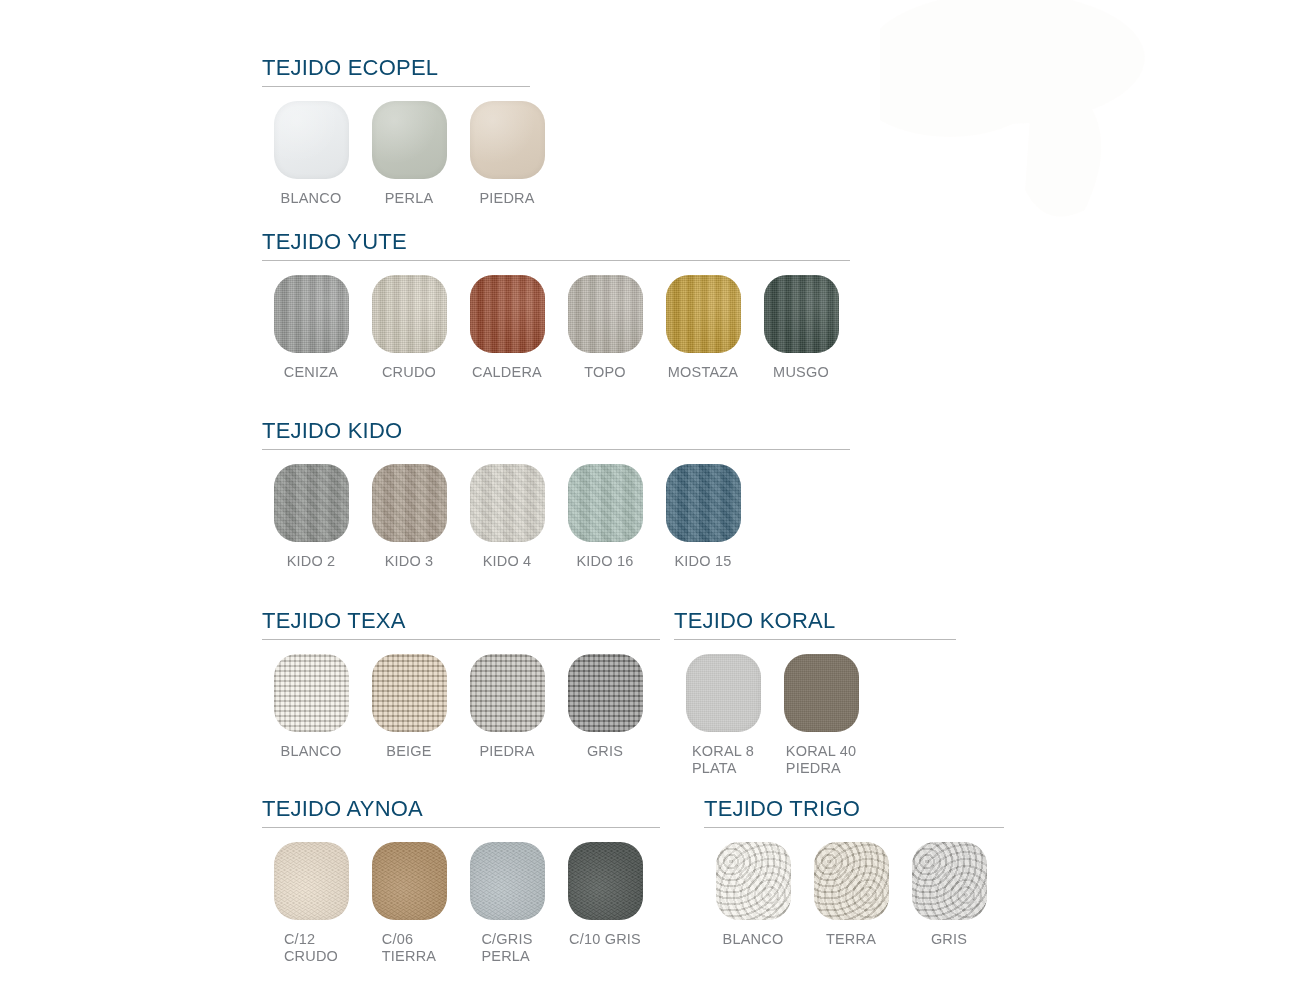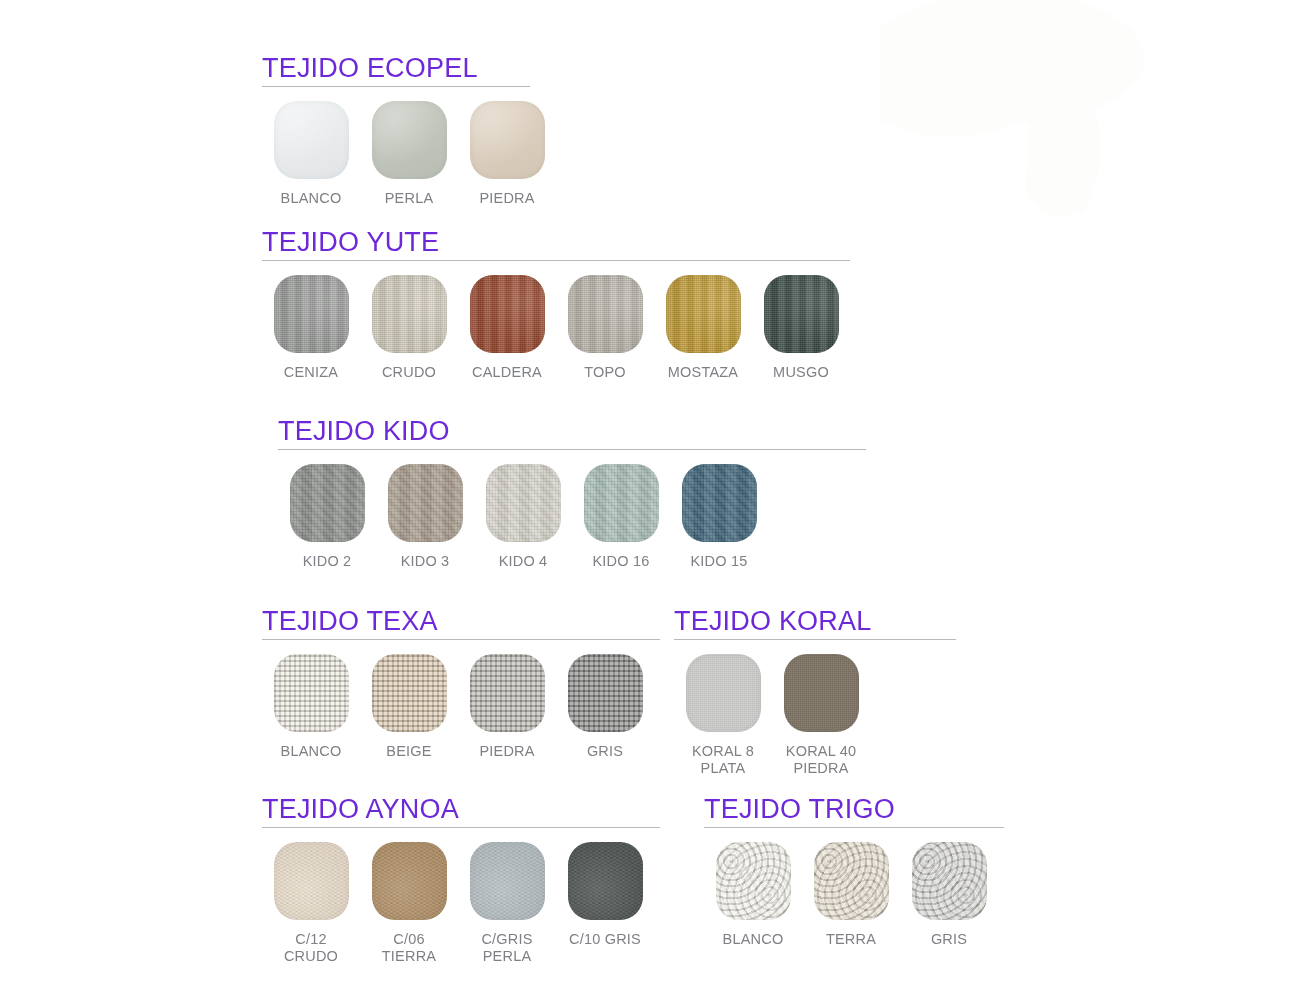--- a/index.html
+++ b/index.html
@@ -31,23 +31,23 @@
   
   .section {
     position: absolute;
   }
   .section-head {
     position: relative;
     white-space: nowrap;
   }
   .section-title {
     display: block;
-    font-size: 27px;
+    font-size: 22px;
     letter-spacing: 0.2px;
-    color: #6d28d9;
+    color: #0c4a6e;
     font-weight: 400;
     line-height: 24px;
     padding-bottom: 3px;
   }
   .section-rule {
     display: block;
     height: 1px;
     background: #b9b9b9;
     margin-top: 3px;
   }
@@ -75,21 +75,21 @@
   .swatch .tex {
     position: absolute;
     inset: 0;
   }
 
   .swatch-label {
     margin-top: 11px;
     font-size: 14.5px;
     line-height: 17px;
     color: #7e8085;
-    text-align: center;
+    text-align: left;
     letter-spacing: 0.2px;
     white-space: pre-line;
   }
 
   
   
   .tex-smooth {
     background-image:
       radial-gradient(circle at 30% 25%, rgba(255,255,255,0.28), rgba(255,255,255,0) 55%),
       linear-gradient(160deg, rgba(255,255,255,0.13), rgba(0,0,0,0.05));
@@ -222,21 +222,21 @@
       </div>
       <div class="swatch-cell">
         <div class="swatch" style="background-color:#3e5049">
           <div class="tex tex-jute"></div>
         </div>
         <div class="swatch-label">MUSGO</div>
       </div>
     </div>
   </div>
 
-  <div class="section" style="left:278px; top:419px;">
+  <div class="section" style="left:262px; top:419px;">
     <div class="section-head">
       <span class="section-title">TEJIDO KIDO</span>
       <span class="section-rule" style="width:588px"></span>
     </div>
     <div class="swatch-row">
       <div class="swatch-cell">
         <div class="swatch" style="background-color:#8b8e8b">
           <div class="tex tex-kido"></div>
         </div>
         <div class="swatch-label">KIDO 2</div>

